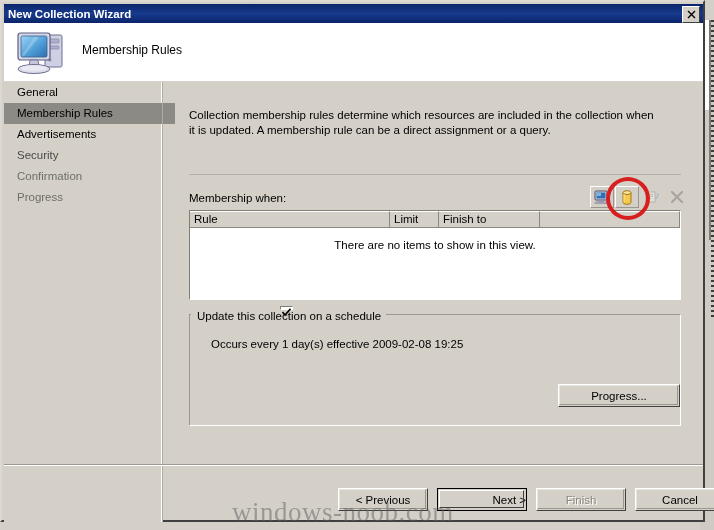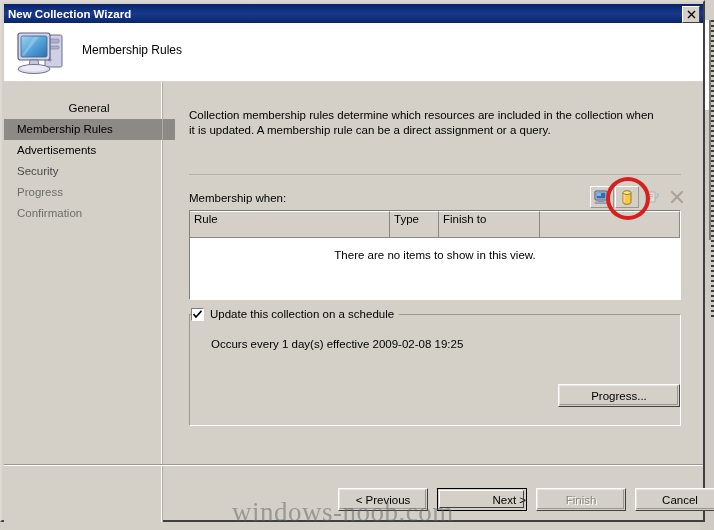--- a/index.html
+++ b/index.html
@@ -132,21 +132,21 @@
   }
   .nav-item {
     height: 21px;
     line-height: 21px;
     padding-left: 13px;
     font-size: 11.5px;
     color: #000;
     white-space: nowrap;
     cursor: default;
   }
-  .nav-item.first { margin-top: 16px; text-align: center; }
+  .nav-item.first { margin-top: 0; }
   .nav-item.selected {
     background: #8c8a84;
     color: #000;
     width: 158px;
   }
   .nav-item.dim { color: #4a4a4a; }
   .nav-item.dimmer { color: #6e6e6a; }
 
   
   #sidebar-divider {
@@ -216,21 +216,21 @@
     height: 90px;
     background: #ffffff;
     border-left: 1px solid #7f7f74;
     border-top: 1px solid #7f7f74;
     border-right: 1px solid #ffffff;
     border-bottom: 1px solid #ffffff;
     box-sizing: border-box;
   }
   #list-header {
     display: flex;
-    height: 27px;
+    height: 17px;
     background: #d4d0c8;
   }
   .col-head {
     background: #d4d0c8;
     border-right: 1px solid #8c8880;
     border-bottom: 1px solid #8c8880;
     border-top: 1px solid #ffffff;
     box-sizing: border-box;
     padding-left: 4px;
     line-height: 15px;
@@ -260,20 +260,21 @@
   }
   #schedule-check-row {
     position: absolute;
     left: 26px; top: 224px;
     display: flex;
     align-items: center;
     background: #d4d0c8;
     padding-right: 5px;
     height: 16px;
     z-index: 3;
+    flex-direction: column;
   }
   .checkbox {
     width: 13px; height: 13px;
     background: #ffffff;
     border-left: 1px solid #7f7f74;
     border-top: 1px solid #7f7f74;
     border-right: 1px solid #ffffff;
     border-bottom: 1px solid #ffffff;
     box-sizing: border-box;
     position: relative;
@@ -424,22 +425,22 @@
       </svg>
     </div>
     <div id="header-title">Membership Rules</div>
   </div>
 
   <div id="sidebar">
     <div class="nav-item first">General</div>
     <div class="nav-item selected">Membership Rules</div>
     <div class="nav-item">Advertisements</div>
     <div class="nav-item dim">Security</div>
+    <div class="nav-item dimmer">Confirmation</div>
     <div class="nav-item dimmer">Progress</div>
-    <div class="nav-item dimmer">Confirmation</div>
   </div>
   <div id="sidebar-divider"></div>
 
   <div id="content">
 
     <div id="intro-text">Collection membership rules determine which resources are included in the collection when it is updated. A membership rule can be a direct assignment or a query.</div>
     <div id="intro-rule"></div>
 
     <div id="rules-label">Membership when:</div>
 
@@ -475,21 +476,21 @@
         <svg width="16" height="14" viewBox="0 0 16 14">
           <path d="M3 2 L13 12 M13 2 L3 12" stroke="#a8a49c" stroke-width="2.2" fill="none" stroke-linecap="round"></path>
         </svg>
       </div>
 
     </div>
 
     <div id="rules-list">
       <div id="list-header">
         <div class="col-head" style="width:200px">Rule</div>
-        <div class="col-head" style="width:49px">Type</div>
+        <div class="col-head" style="width:49px">Limit</div>
         <div class="col-head" style="width:101px">Finish to</div>
         <div class="col-head" style="width:140px"></div>
       </div>
       <div id="list-empty">There are no items to show in this view.</div>
     </div>
 
     <div id="schedule-group"></div>
     <div id="schedule-check-row">
       <div class="checkbox">
         <svg width="9" height="9" viewBox="0 0 9 9">

